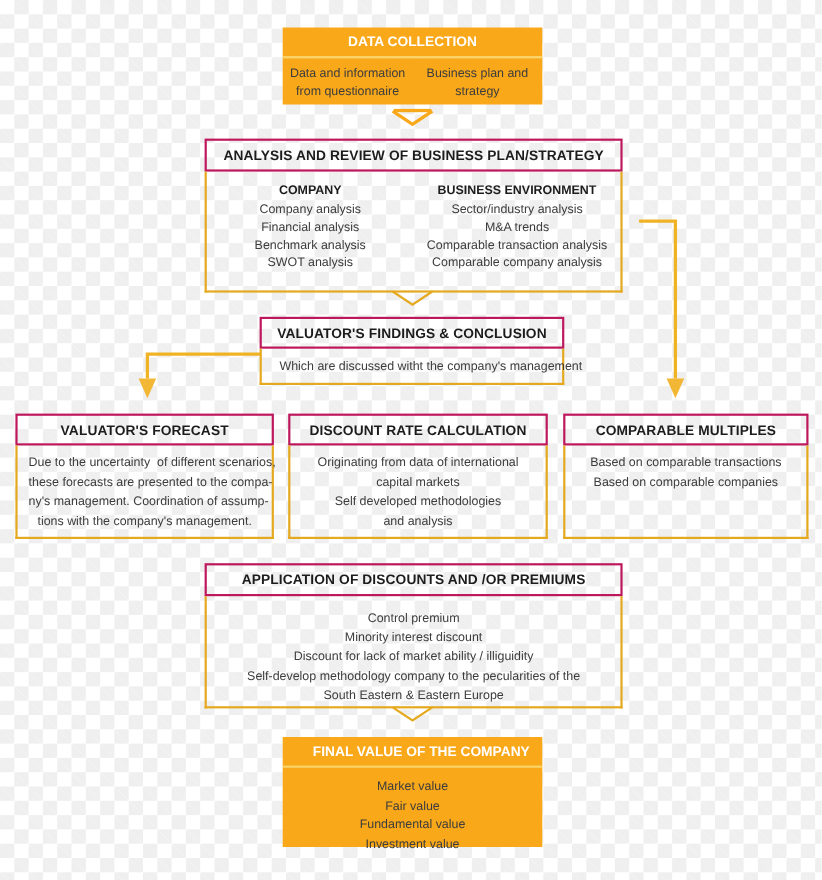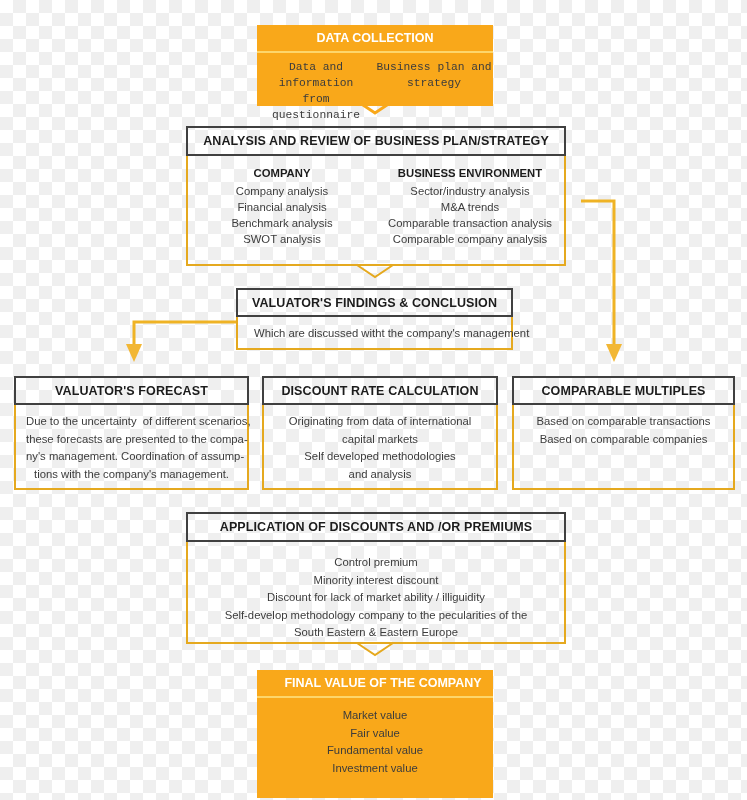--- a/index.html
+++ b/index.html
@@ -29,21 +29,21 @@
   }
 
   .node {
     position: absolute;
     box-sizing: border-box;
   }
 
   
   .node.outline .hdr {
     box-sizing: border-box;
-    border: 2px solid #404040;
+    border: 2px solid #be185d;
     background: transparent;
     color: #1c1c1c;
     font-weight: bold;
     font-size: 12.5px;
     letter-spacing: 0.1px;
     text-align: center;
     display: flex;
     align-items: center;
     justify-content: center;
   }
@@ -142,21 +142,21 @@
     <polyline points="357,265 375,277 393,265" fill="none" stroke="#e5a91f" stroke-width="2"></polyline>
   </g>
   <g>
     <rect x="358" y="641" width="34" height="4" fill="#fdfdfd"></rect>
     <polyline points="357,643 375,655 393,643" fill="none" stroke="#e5a91f" stroke-width="2"></polyline>
   </g>
 </svg>
 
 <div class="node filled" style="left:257px; top:25px; width:236px; height:78px;">
   <div class="hdr" style="height:28px;">DATA COLLECTION</div>
-  <div class="bdy" style="height:53px;font-family:Liberation Mono, monospace;">
+  <div class="bdy" style="height:42px;">
     <div class="colwrap" style="padding-top:6px;">
       <div class="col">
         <div class="itm">Data and information</div>
         <div class="itm">from questionnaire</div>
       </div>
       <div class="col">
         <div class="itm">Business plan and</div>
         <div class="itm">strategy</div>
       </div>
     </div>
@@ -236,21 +236,21 @@
       <div>Minority interest discount</div>
       <div>Discount for lack of market ability / illiguidity</div>
       <div>Self-develop methodology company to the pecularities of the</div>
       <div>South Eastern &amp; Eastern Europe</div>
     </div>
   </div>
 </div>
 
 <div class="node filled" style="left:257px; top:670px; width:236px; height:108px;">
   <div class="hdr" style="height:28px;padding-left:16px;">FINAL VALUE OF THE COMPANY</div>
-  <div class="bdy" style="height:100px;">
+  <div class="bdy" style="height:72px;">
     <div class="para" style="padding-top:9px;">
       <div>Market value</div>
       <div>Fair value</div>
       <div>Fundamental value</div>
       <div>Investment value</div>
     </div>
   </div>
 </div>
 
 </body></html>

